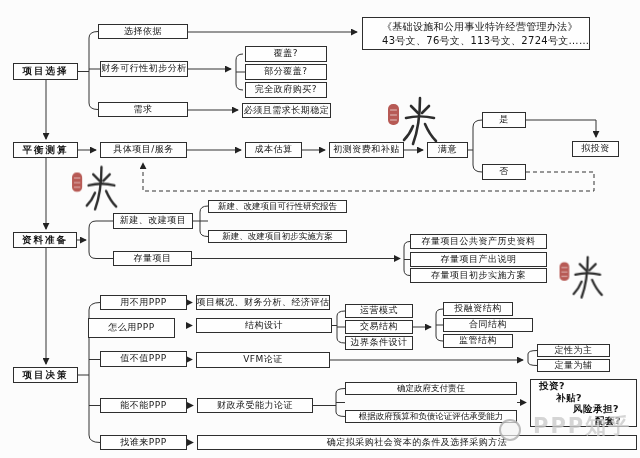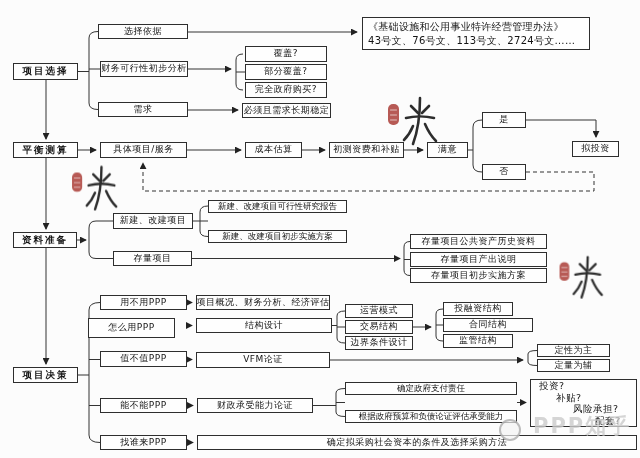--- a/index.html
+++ b/index.html
@@ -11,24 +11,24 @@
   .box{
     position:absolute;box-sizing:border-box;z-index:2;
     background:#fefefe;border:1px solid #2e2e2e;
     display:flex;align-items:center;justify-content:center;
     font-size:9px;line-height:1.1;color:#141414;white-space:nowrap;
     letter-spacing:0.5px;
   }
   .stage{font-size:9.5px;letter-spacing:2px;font-weight:bold;}
   .sm{font-size:8.5px;letter-spacing:0;}
   .law{flex-direction:column;align-items:flex-start;justify-content:center;
-       padding-left:5px;font-size:10px;line-height:1.4;letter-spacing:0.3px;}
+       padding-left:19px;font-size:10px;line-height:1.4;letter-spacing:0.3px;}
   .gov{flex-direction:column;align-items:stretch;justify-content:center;
        font-size:9.5px;padding:2px 4px;letter-spacing:0.5px;}
-  .gov div{line-height:11.5px;}
+  .gov div{line-height:11.5px;font-weight:bold;}
   .ind1{padding-left:4px;}.ind2{padding-left:21px;}.ind3{padding-left:38px;}.ind4{padding-left:60px;}
   .brand{
     position:absolute;left:533px;top:412px;z-index:6;
     font-size:21px;font-weight:bold;color:#cccccc;opacity:0.8;letter-spacing:2px;
   }
   .brand-logo{
     position:absolute;left:499px;top:419px;width:22px;height:22px;z-index:6;
     border:2px solid #b5b5b5;border-radius:50%;background:rgba(243,243,243,0.75);
     box-sizing:border-box;opacity:0.9;
   }

